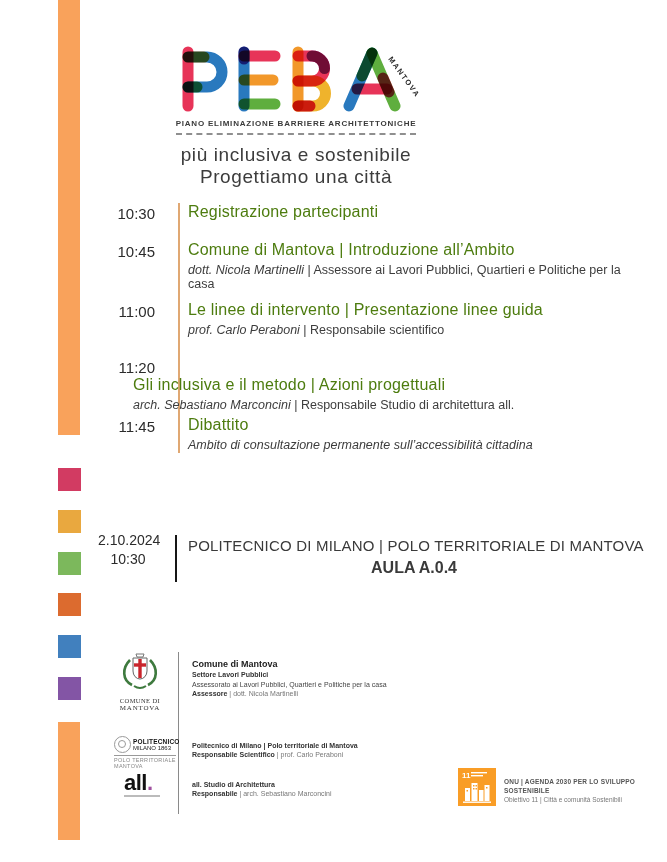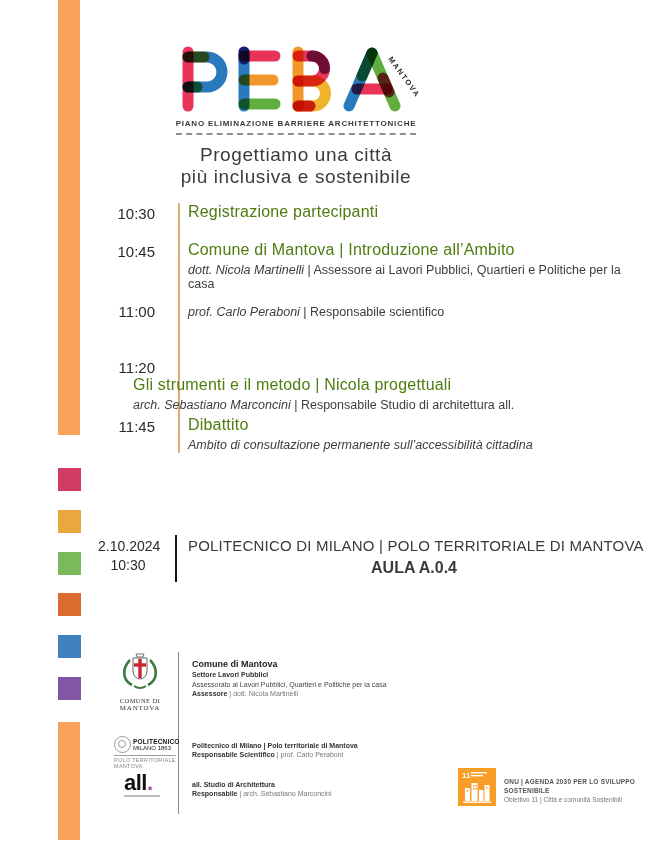--- a/index.html
+++ b/index.html
@@ -38,21 +38,21 @@
   .sched-item.i3{top:157px;flex-direction:column;} .sched-item.i4{top:216px;}
   .sched-time{width:55px;text-align:right;font-size:15px;color:#2b2b2b;padding-top:2px;flex:none;}
   .sched-body{margin-left:33px;width:455px;}
   .sched-title{font-size:16px;color:#4d7c0f;letter-spacing:0.2px;}
   .sched-sub{font-size:12.5px;color:#3d3d3d;margin-top:4px;}
   .sched-sub .it{font-style:italic;}
   .sched-sub:empty{display:none;}
   
   .datevenue{position:absolute;left:98px;top:531px;width:545px;}
   .dv-line{position:absolute;left:77px;top:4px;height:47px;width:2px;background:#161616;}
-  .dv-date{position:absolute;left:0;top:6px;width:60px;text-align:center;font-size:14px;color:#2b2b2b;line-height:19px;}
+  .dv-date{position:absolute;left:0;top:0;width:60px;text-align:center;font-size:14px;color:#2b2b2b;line-height:19px;}
   .dv-venue{position:absolute;left:90px;top:6px;width:452px;text-align:center;color:#3A3A3A;}
   .dv-venue .line1{font-size:15px;letter-spacing:0.2px;white-space:nowrap;}
   .dv-venue .line2{font-size:16px;font-weight:bold;margin-top:5px;}
   
   .footer-divider{position:absolute;left:178px;top:652px;width:1px;height:162px;background:#8a8a8a;}
   .crest-block{position:absolute;left:114px;top:652px;width:52px;text-align:center;}
   .crest-text1{font-family:"Liberation Serif",serif;font-size:6.5px;letter-spacing:0.4px;color:#333;margin-top:1px;}
   .crest-text2{font-family:"Liberation Serif",serif;font-size:7px;letter-spacing:0.8px;color:#333;}
   .comune-text{position:absolute;left:192px;top:659px;line-height:9.5px;}
   .f-name{font-size:9px;font-weight:bold;color:#222;line-height:11px;}
@@ -115,22 +115,22 @@
     <path d="M196,9 L186,32" fill="none" stroke="#3F9C41" stroke-width="11" stroke-linecap="round"></path>
     <path d="M196,9 L219,62" fill="none" stroke="#5FAE3E" stroke-width="11" stroke-linecap="round"></path>
     <path d="M207,34 L213,48" fill="none" stroke="#E73458" stroke-width="11" stroke-linecap="round"></path>
     <path d="M181,45 H211" fill="none" stroke="#E73458" stroke-width="11" stroke-linecap="round"></path>
     <text transform="translate(212,15) rotate(54)" font-family="Liberation Sans, sans-serif" font-size="7.5" font-weight="bold" letter-spacing="1.6" fill="#2b2b2b">MANTOVA</text>
   </svg>
   <div class="logo-sub">PIANO ELIMINAZIONE BARRIERE ARCHITETTONICHE</div>
   <div class="logo-dash"></div>
 
   <div class="tagline">
+    <div>più inclusiva e sostenibile</div>
     <div>Progettiamo una città</div>
-    <div>più inclusiva e sostenibile</div>
   </div>
 
   <div class="schedule">
     <div class="sched-line"></div>
 
     <div class="sched-item i0">
       <div class="sched-time">10:30</div>
       <div class="sched-body">
         <div class="sched-title">Registrazione partecipanti</div>
       </div>
@@ -140,28 +140,29 @@
       <div class="sched-time">10:45</div>
       <div class="sched-body">
         <div class="sched-title">Comune di Mantova | Introduzione all’Ambito</div>
         <div class="sched-sub"><span class="it">dott. Nicola Martinelli</span><span> | Assessore ai Lavori Pubblici, Quartieri e Politiche per la casa</span></div>
       </div>
     </div>
 
     <div class="sched-item i2">
       <div class="sched-time">11:00</div>
       <div class="sched-body">
+        <div class="sched-title">Le linee di intervento | Presentazione linee guida</div>
         <div class="sched-sub"><span class="it">prof. Carlo Peraboni</span><span> | Responsabile scientifico</span></div>
       </div>
     </div>
 
     <div class="sched-item i3">
       <div class="sched-time">11:20</div>
       <div class="sched-body">
-        <div class="sched-title">Gli strumenti e il metodo | Nicola progettuali</div>
+        <div class="sched-title">Gli inclusiva e il metodo | Azioni progettuali</div>
         <div class="sched-sub"><span class="it">arch. Sebastiano Marconcini</span><span> | Responsabile Studio di architettura all.</span></div>
       </div>
     </div>
 
     <div class="sched-item i4">
       <div class="sched-time">11:45</div>
       <div class="sched-body">
         <div class="sched-title">Dibattito</div>
         <div class="sched-sub"><span class="it">Ambito di consultazione permanente sull’accessibilità cittadina</span></div>
       </div>

